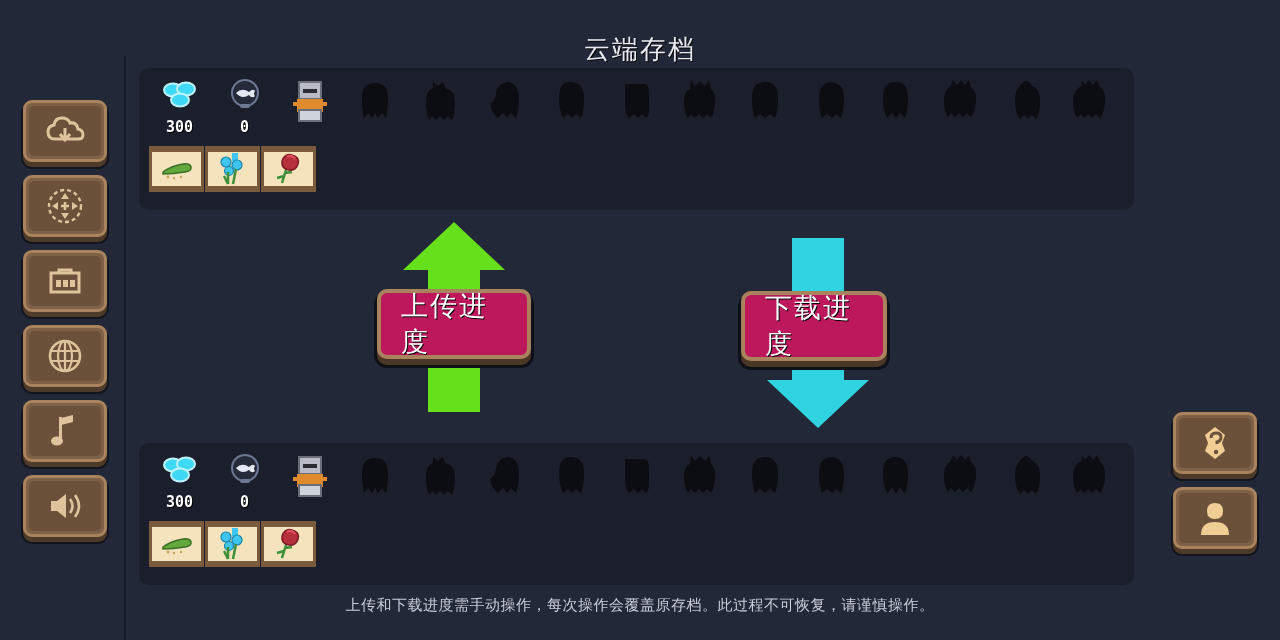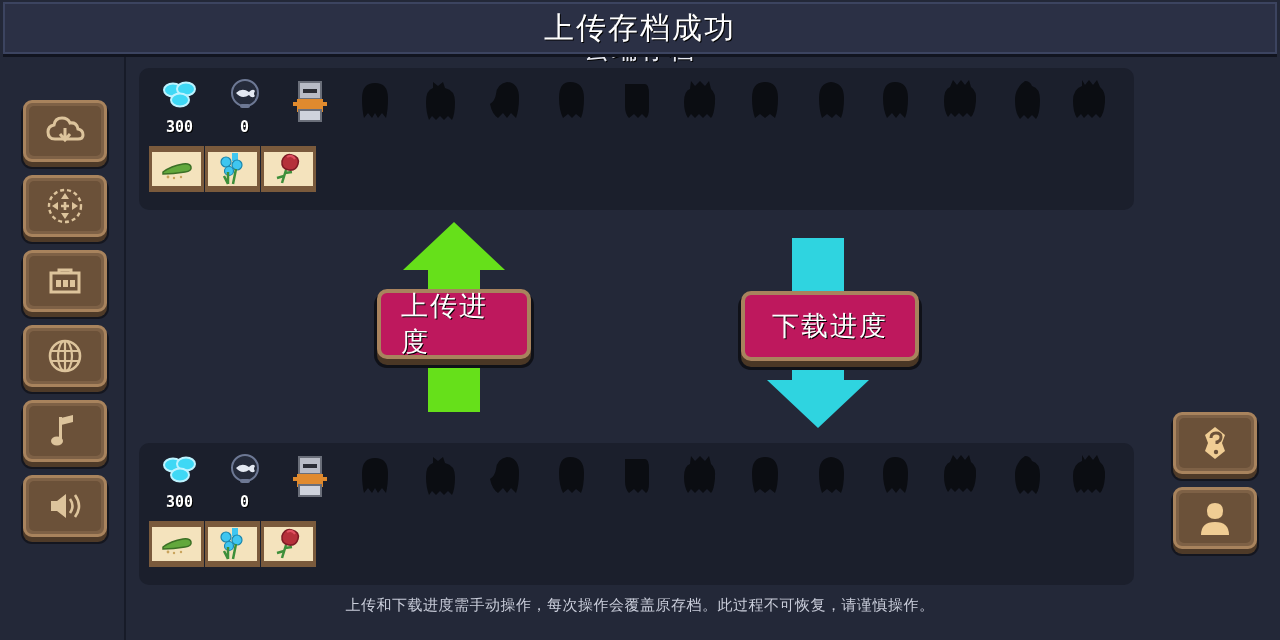--- a/index.html
+++ b/index.html
@@ -291,21 +291,21 @@
   </div>
   <div class="wood-action" style="position:absolute; left:377px; top:289px; width:154px; height:70px;">
     <span>上传进度</span>
   </div>
 
   <div class="arrow-wrap" style="left:764px; top:238px;">
     <svg width="108" height="190" viewBox="0 0 108 190">
       <path d="M54 190 L105 142 L80 142 L80 0 L28 0 L28 142 L3 142 Z" fill="#2fd4e0"></path>
     </svg>
   </div>
-  <div class="wood-action" style="position:absolute; left:741px; top:291px; width:178px; height:70px;">
+  <div class="wood-action" style="position:absolute; left:741px; top:291px; width:146px; height:70px;">
     <span>下载进度</span>
   </div>
 
 
   <div class="panel panel-local">
     <div class="row-top">
 
       <div class="slot">
         <span class="ico">
           <svg width="40" height="34" viewBox="0 0 40 34">
@@ -538,17 +538,14 @@
       <span class="ico">
         <svg width="36" height="38" viewBox="0 0 36 38">
           <path d="M18 4 q8 0 8 8 q0 8 -8 8 q-8 0 -8 -8 q0 -8 8 -8z" fill="#f0cd94"></path>
           <path d="M4 36 q0 -13 14 -13 q14 0 14 13z" fill="#f0cd94"></path>
         </svg>
       </span>
     </div>
 
   </div>
 
-  <div class="banner">
-    <span class="banner-text">上传存档成功</span>
-  </div>
 
 </div>
 
 </body></html>

